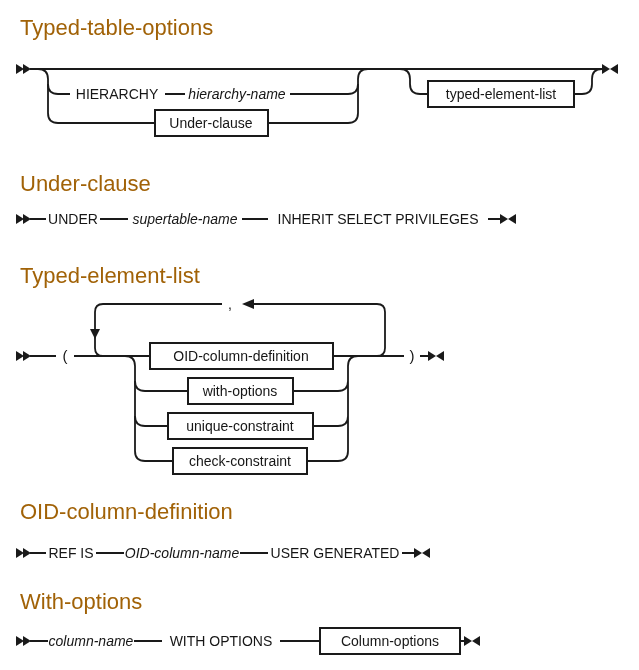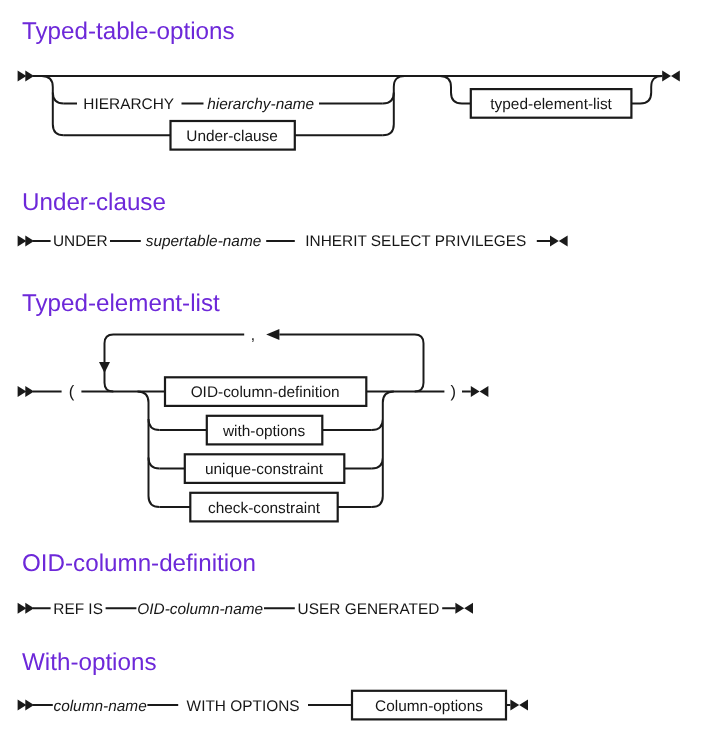--- a/index.html
+++ b/index.html
@@ -10,21 +10,21 @@
   }
   body {
     padding-top: 14px;
     font-family: "Liberation Sans", sans-serif;
   }
   h2.sec-heading {
     margin: 0 0 0 20px;
     font-size: 22px;
     line-height: 28px;
     font-weight: 400;
-    color: #6d28d9;
+    color: #a16207;
     font-family: "Liberation Sans", sans-serif;
   }
   svg.rail { display: block; }
   svg.rail .track {
     fill: none;
     stroke: #1a1a1a;
     stroke-width: 1.8;
   }
   svg.rail .arrow { fill: #1a1a1a; stroke: none; }
   svg.rail .fragbox {

